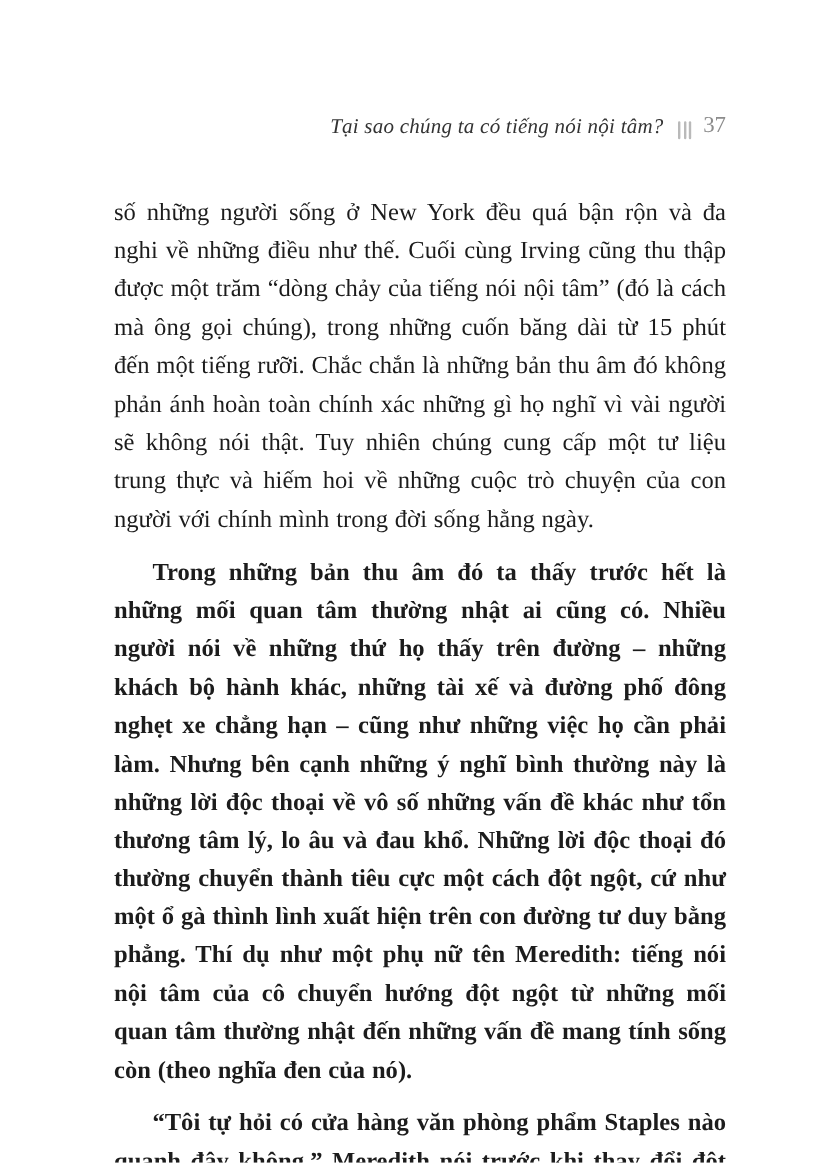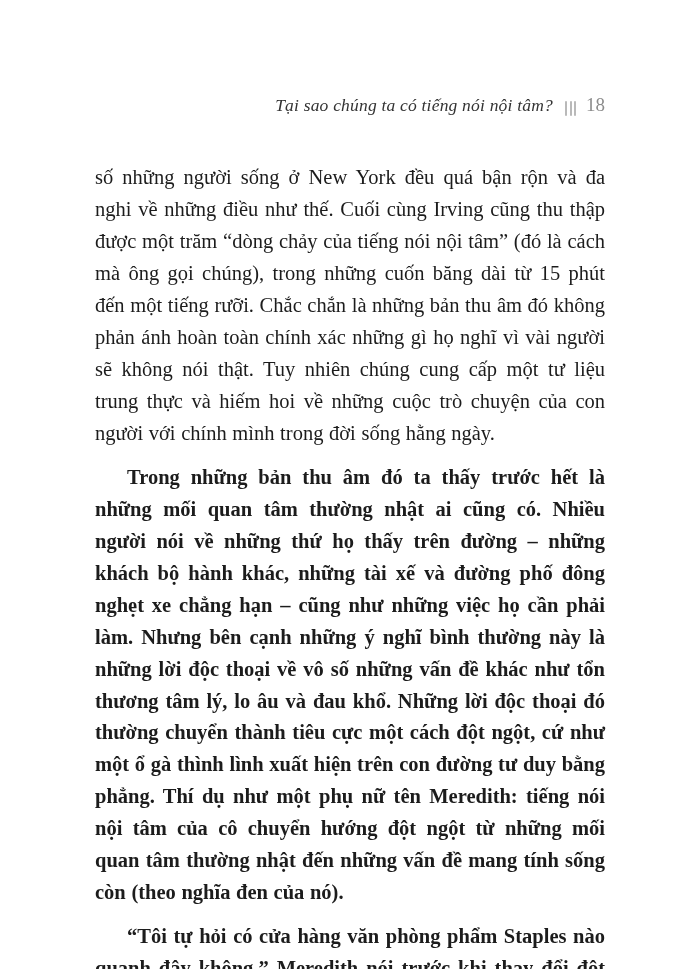--- a/index.html
+++ b/index.html
@@ -69,21 +69,21 @@
 
 <div class="page">
 
   <header class="running-header">
     <span class="running-title">Tại sao chúng ta có tiếng nói nội tâm?</span>
     <span class="page-marker">
       <span class="bar"></span>
         <span class="bar"></span>
         <span class="bar"></span>
     </span>
-    <span class="page-number">18</span>
+    <span class="page-number">37</span>
   </header>
 
   <main class="page-body" id="body-paragraphs">
 
   <p>số những người sống ở New York đều quá bận rộn và đa nghi về những điều như thế. Cuối cùng Irving cũng thu thập được một trăm “dòng chảy của tiếng nói nội tâm” (đó là cách mà ông gọi chúng), trong những cuốn băng dài từ 15 phút đến một tiếng rưỡi. Chắc chắn là những bản thu âm đó không phản ánh hoàn toàn chính xác những gì họ nghĩ vì vài người sẽ không nói thật. Tuy nhiên chúng cung cấp một tư liệu trung thực và hiếm hoi về những cuộc trò chuyện của con người với chính mình trong đời sống hằng ngày.</p>
       <p class="indent">Trong những bản thu âm đó ta thấy trước hết là những mối quan tâm thường nhật ai cũng có. Nhiều người nói về những thứ họ thấy trên đường – những khách bộ hành khác, những tài xế và đường phố đông nghẹt xe chẳng hạn – cũng như những việc họ cần phải làm. Nhưng bên cạnh những ý nghĩ bình thường này là những lời độc thoại về vô số những vấn đề khác như tổn thương tâm lý, lo âu và đau khổ. Những lời độc thoại đó thường chuyển thành tiêu cực một cách đột ngột, cứ như một ổ gà thình lình xuất hiện trên con đường tư duy bằng phẳng. Thí dụ như một phụ nữ tên Meredith: tiếng nói nội tâm của cô chuyển hướng đột ngột từ những mối quan tâm thường nhật đến những vấn đề mang tính sống còn (theo nghĩa đen của nó).</p>
       <p class="indent">“Tôi tự hỏi có cửa hàng văn phòng phẩm Staples nào quanh đây không,” Meredith nói trước khi thay đổi đột ngột và nói về một người bạn vừa mắc bệnh ung thư. “Anh biết không, tôi nghĩ cô ấy sẽ nói với tôi là con mèo của cô ấy</p>
     </main>
 
 </div>

